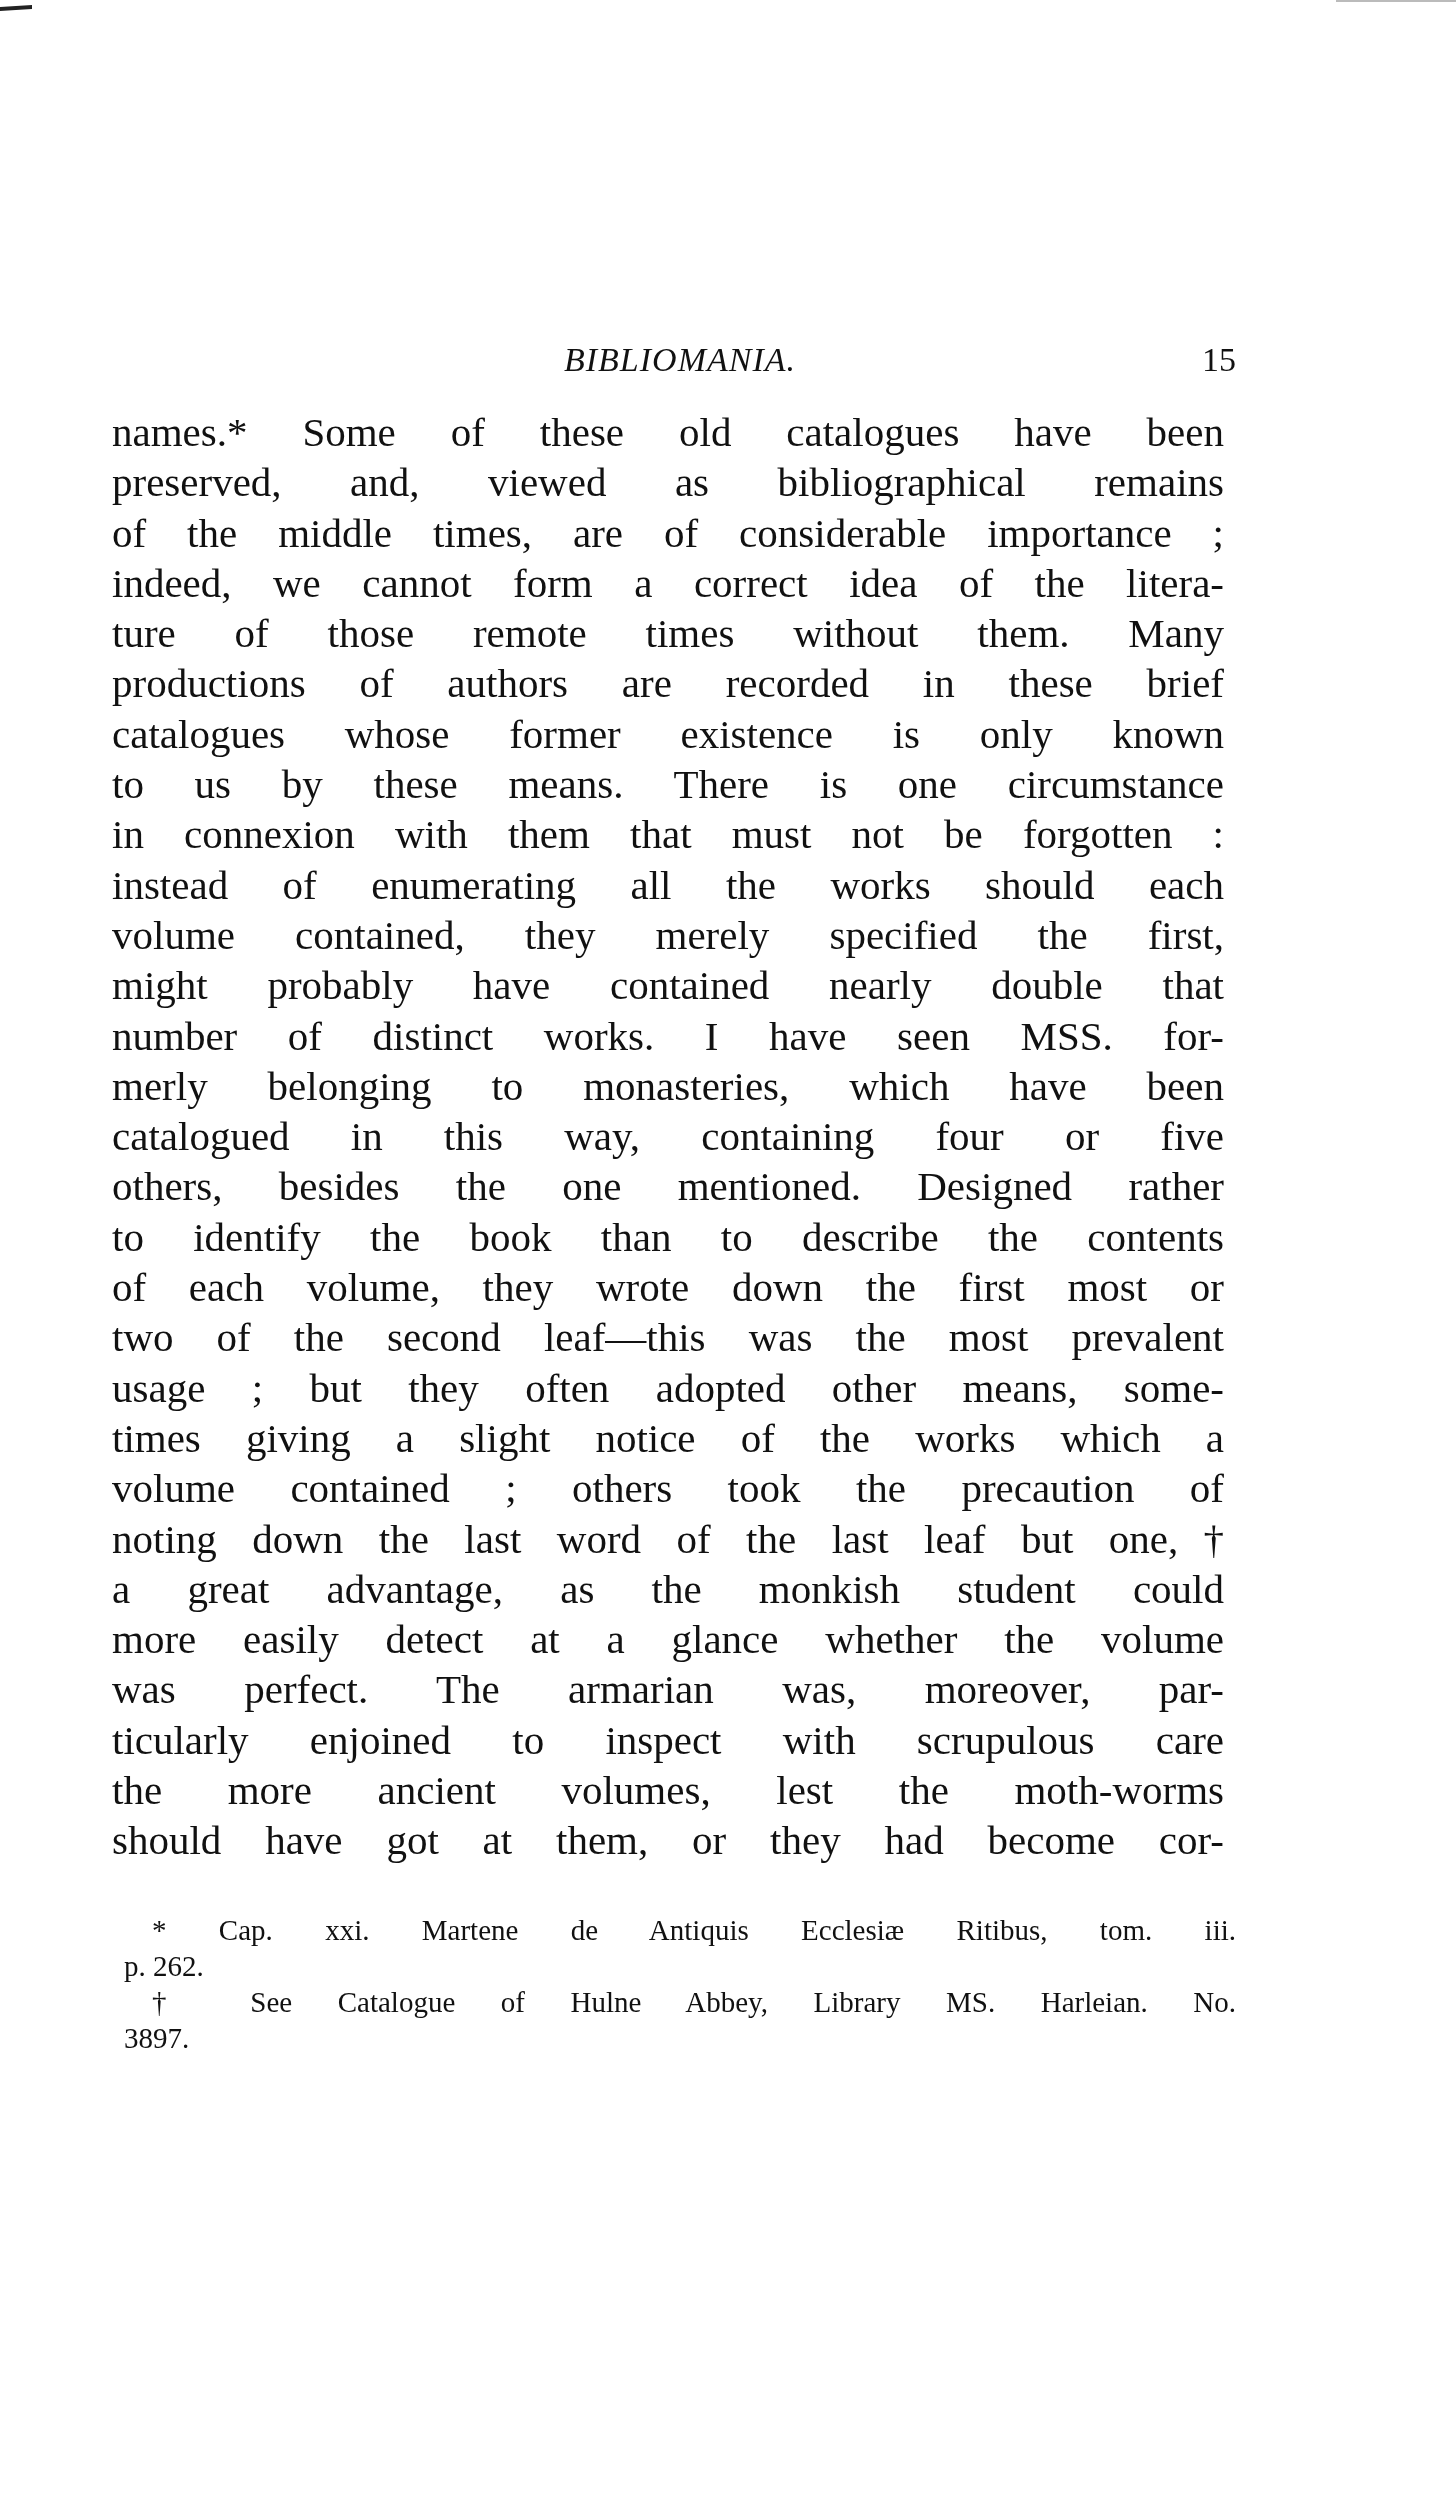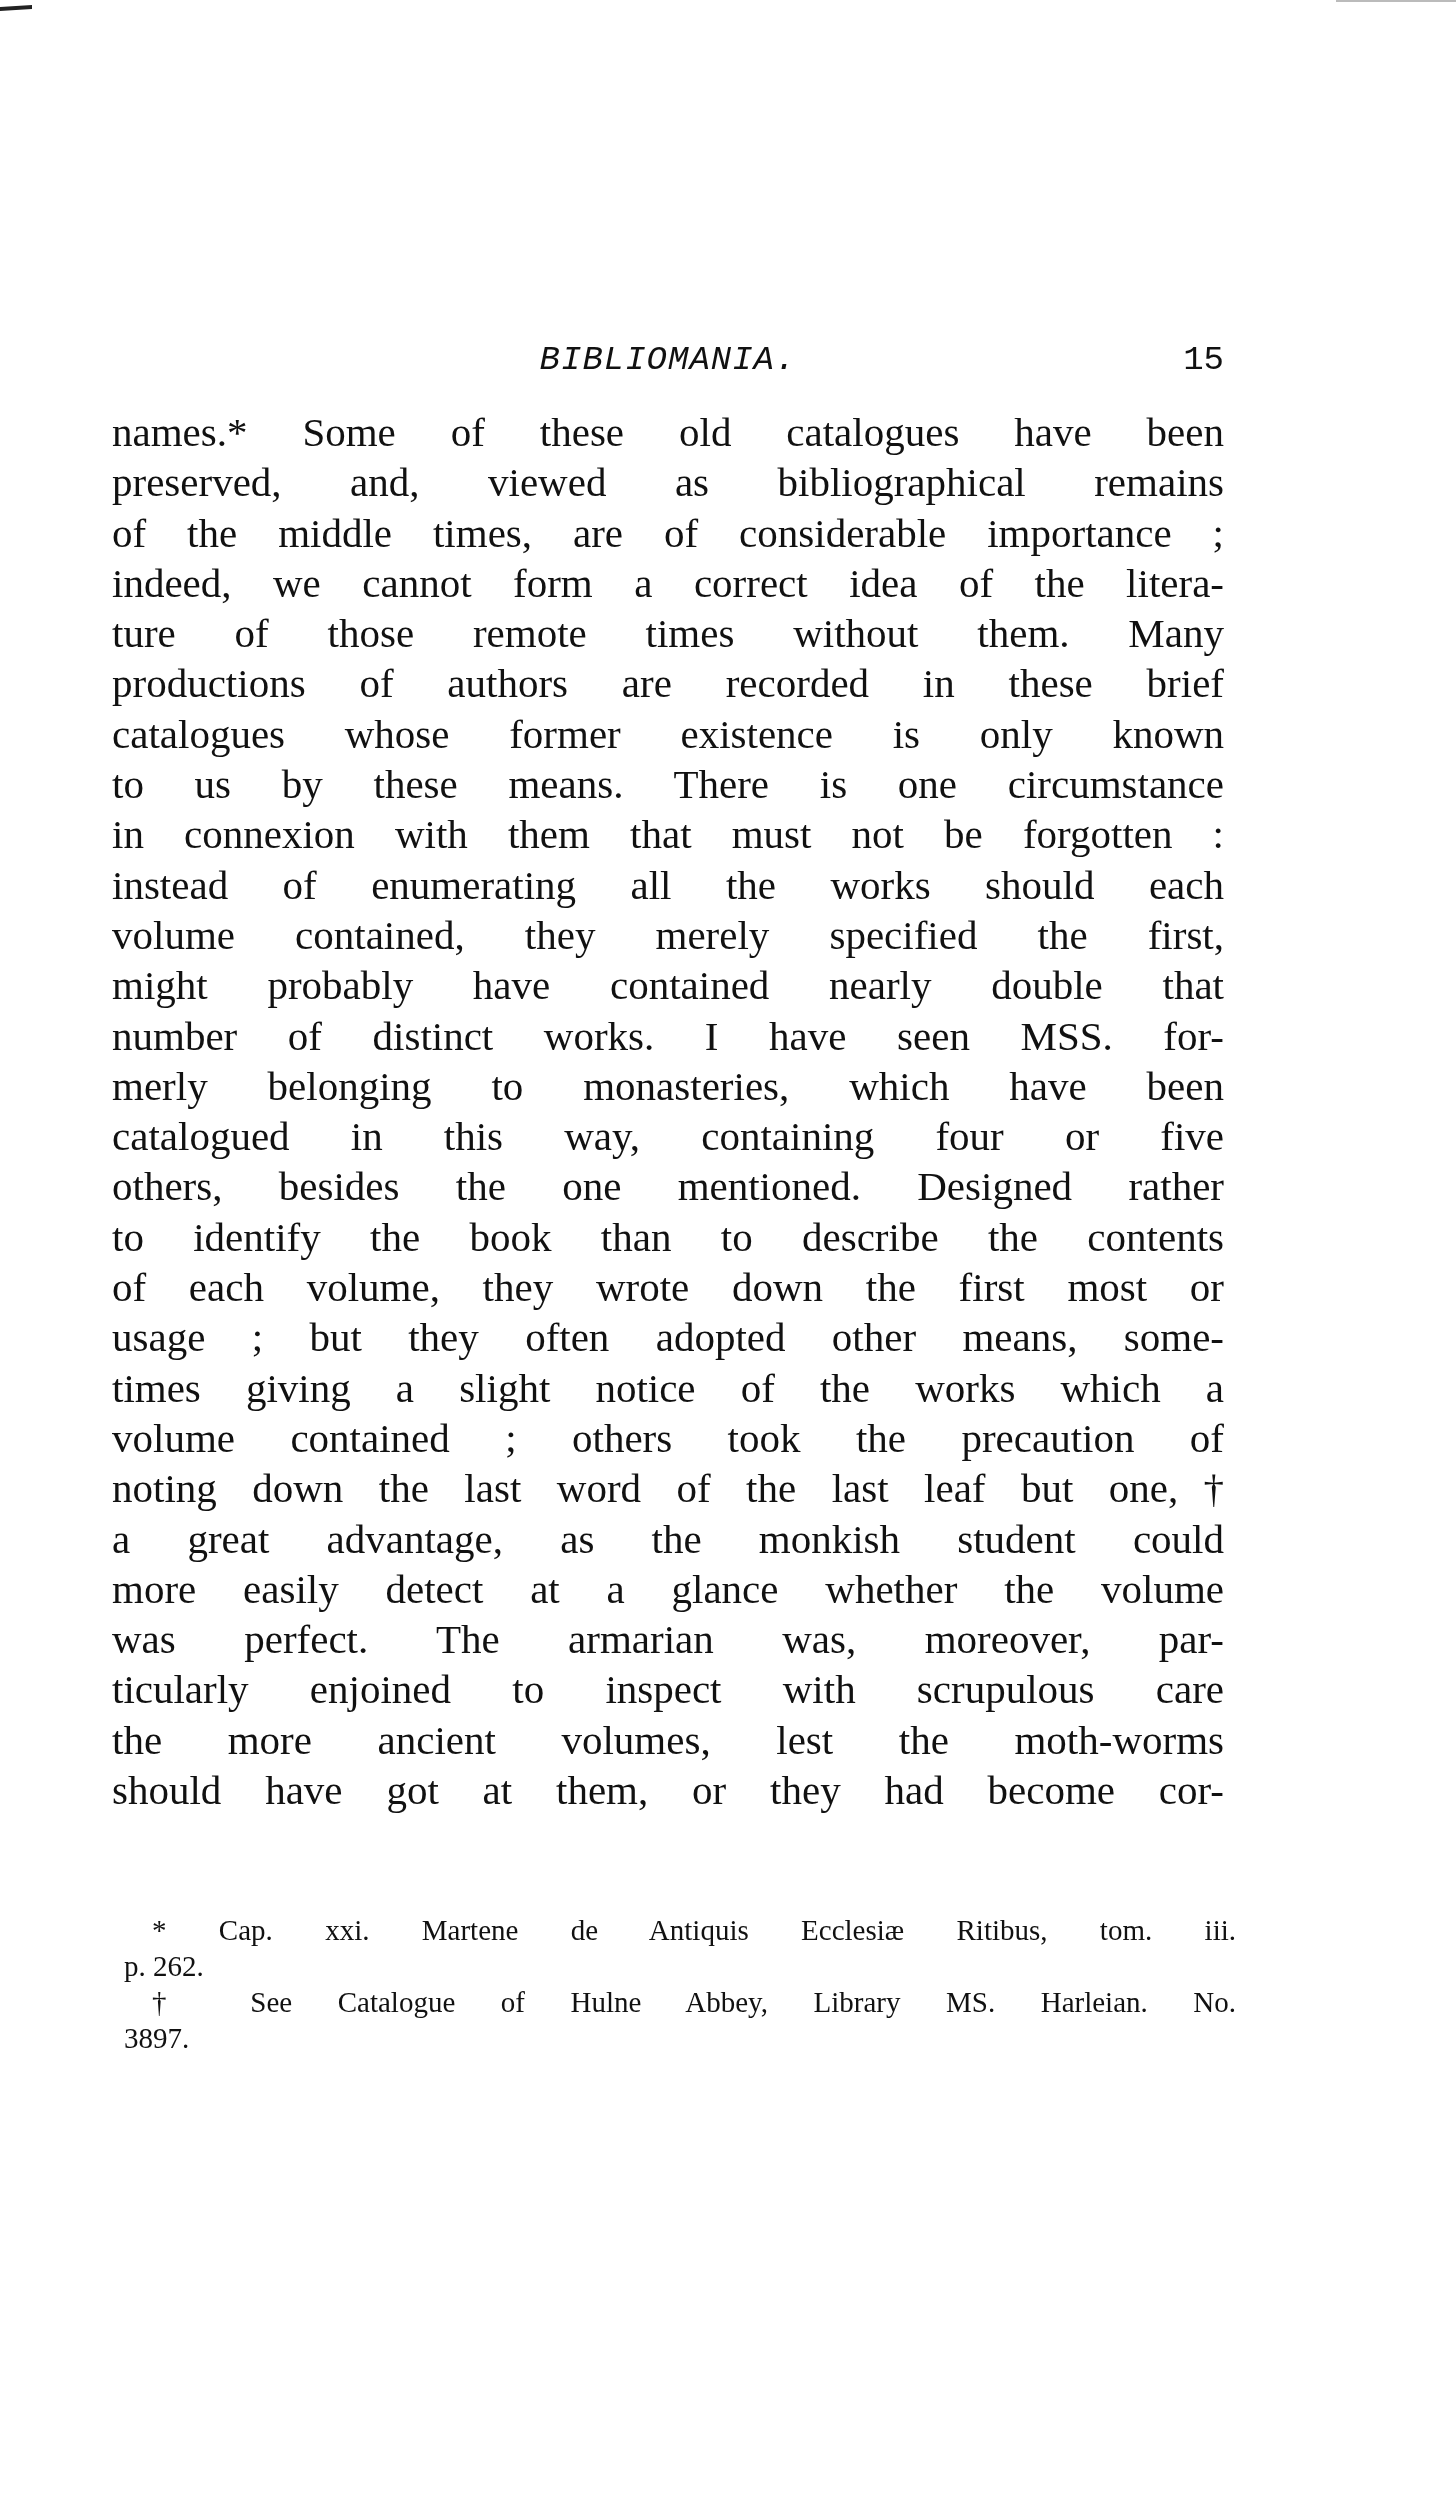--- a/index.html
+++ b/index.html
@@ -1,20 +1,20 @@
 <!DOCTYPE html>
 <html><head>
 <meta charset="utf-8">
 <style>
   html, body { margin: 0; padding: 0; background: #ffffff; }
   body { width: 1456px; height: 2515px; position: relative; overflow: hidden; color: #111; }
   .page { position: absolute; left: 0; top: 0; width: 1456px; height: 2515px; }
   .scan-mark-left { position: absolute; left: 0; top: 6px; width: 32px; height: 4px; background: #222; transform: skewY(-4deg); }
   .scan-mark-right { position: absolute; right: 0; top: 0; width: 120px; height: 2px; background: #bbb; }
-  .running-head { position: absolute; left: 112px; top: 335px; width: 1112px; height: 50px; font-family: Liberation Mono, monospace; }
+  .running-head { position: absolute; left: 124px; top: 335px; width: 1112px; height: 50px; font-family: Liberation Serif, serif; }
   .head-title { position: absolute; left: 0; right: 0; text-align: center; font-style: italic; font-size: 34px; letter-spacing: 1px; top: 6px; }
   .page-num { position: absolute; right: 0; top: 6px; font-size: 34px; }
   .body-text { position: absolute; left: 112px; top: 407px; width: 1112px; font-family: "Liberation Serif", serif; font-size: 41px; line-height: 50.3px; }
   .line { display: block; white-space: nowrap; text-align: justify; text-align-last: justify; height: 50.3px; }
   .footnotes { position: absolute; left: 112px; top: 1912px; width: 1112px; font-family: "Liberation Serif", serif; font-size: 29px; line-height: 36px; margin-left: 12px; }
   .fn-line { display: block; white-space: nowrap; text-align: justify; text-align-last: justify; }
   .fn-line.indent { padding-left: 28px; }
   .fn-line.last { text-align-last: left; }
 </style>
 </head>
@@ -41,20 +41,21 @@
     <span class="line">in connexion with them that must not be forgotten :</span>
     <span class="line">instead of enumerating all the works should each</span>
     <span class="line">volume contained, they merely specified the first,</span>
     <span class="line">might probably have contained nearly double that</span>
     <span class="line">number of distinct works. I have seen MSS. for-</span>
     <span class="line">merly belonging to monasteries, which have been</span>
     <span class="line">catalogued in this way, containing four or five</span>
     <span class="line">others, besides the one mentioned. Designed rather</span>
     <span class="line">to identify the book than to describe the contents</span>
     <span class="line">of each volume, they wrote down the first most or</span>
+    <span class="line">two of the second leaf—this was the most prevalent</span>
     <span class="line">usage ; but they often adopted other means, some-</span>
     <span class="line">times giving a slight notice of the works which a</span>
     <span class="line">volume contained ; others took the precaution of</span>
     <span class="line">noting down the last word of the last leaf but one,†</span>
     <span class="line">a great advantage, as the monkish student could</span>
     <span class="line">more easily detect at a glance whether the volume</span>
     <span class="line">was perfect. The armarian was, moreover, par-</span>
     <span class="line">ticularly enjoined to inspect with scrupulous care</span>
     <span class="line">the more ancient volumes, lest the moth-worms</span>
     <span class="line">should have got at them, or they had become cor-</span>

